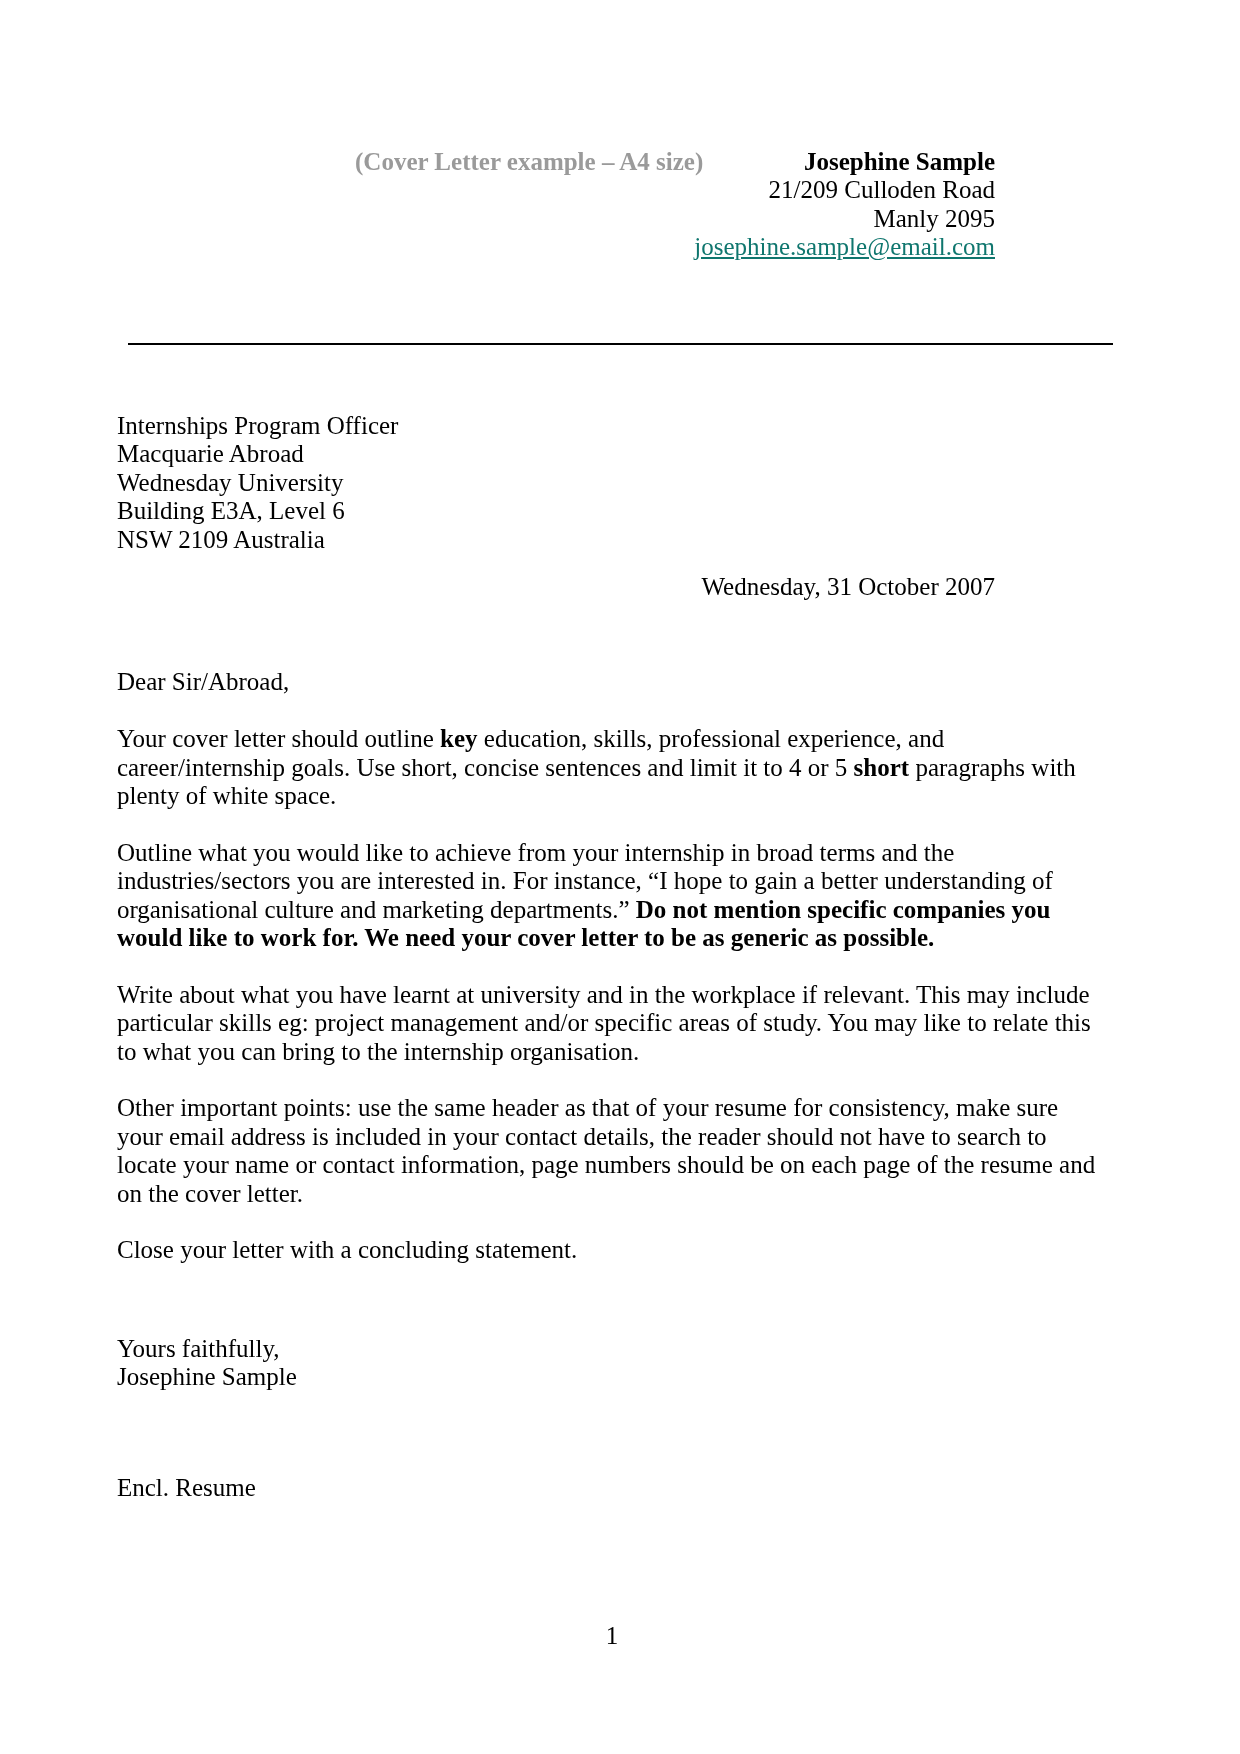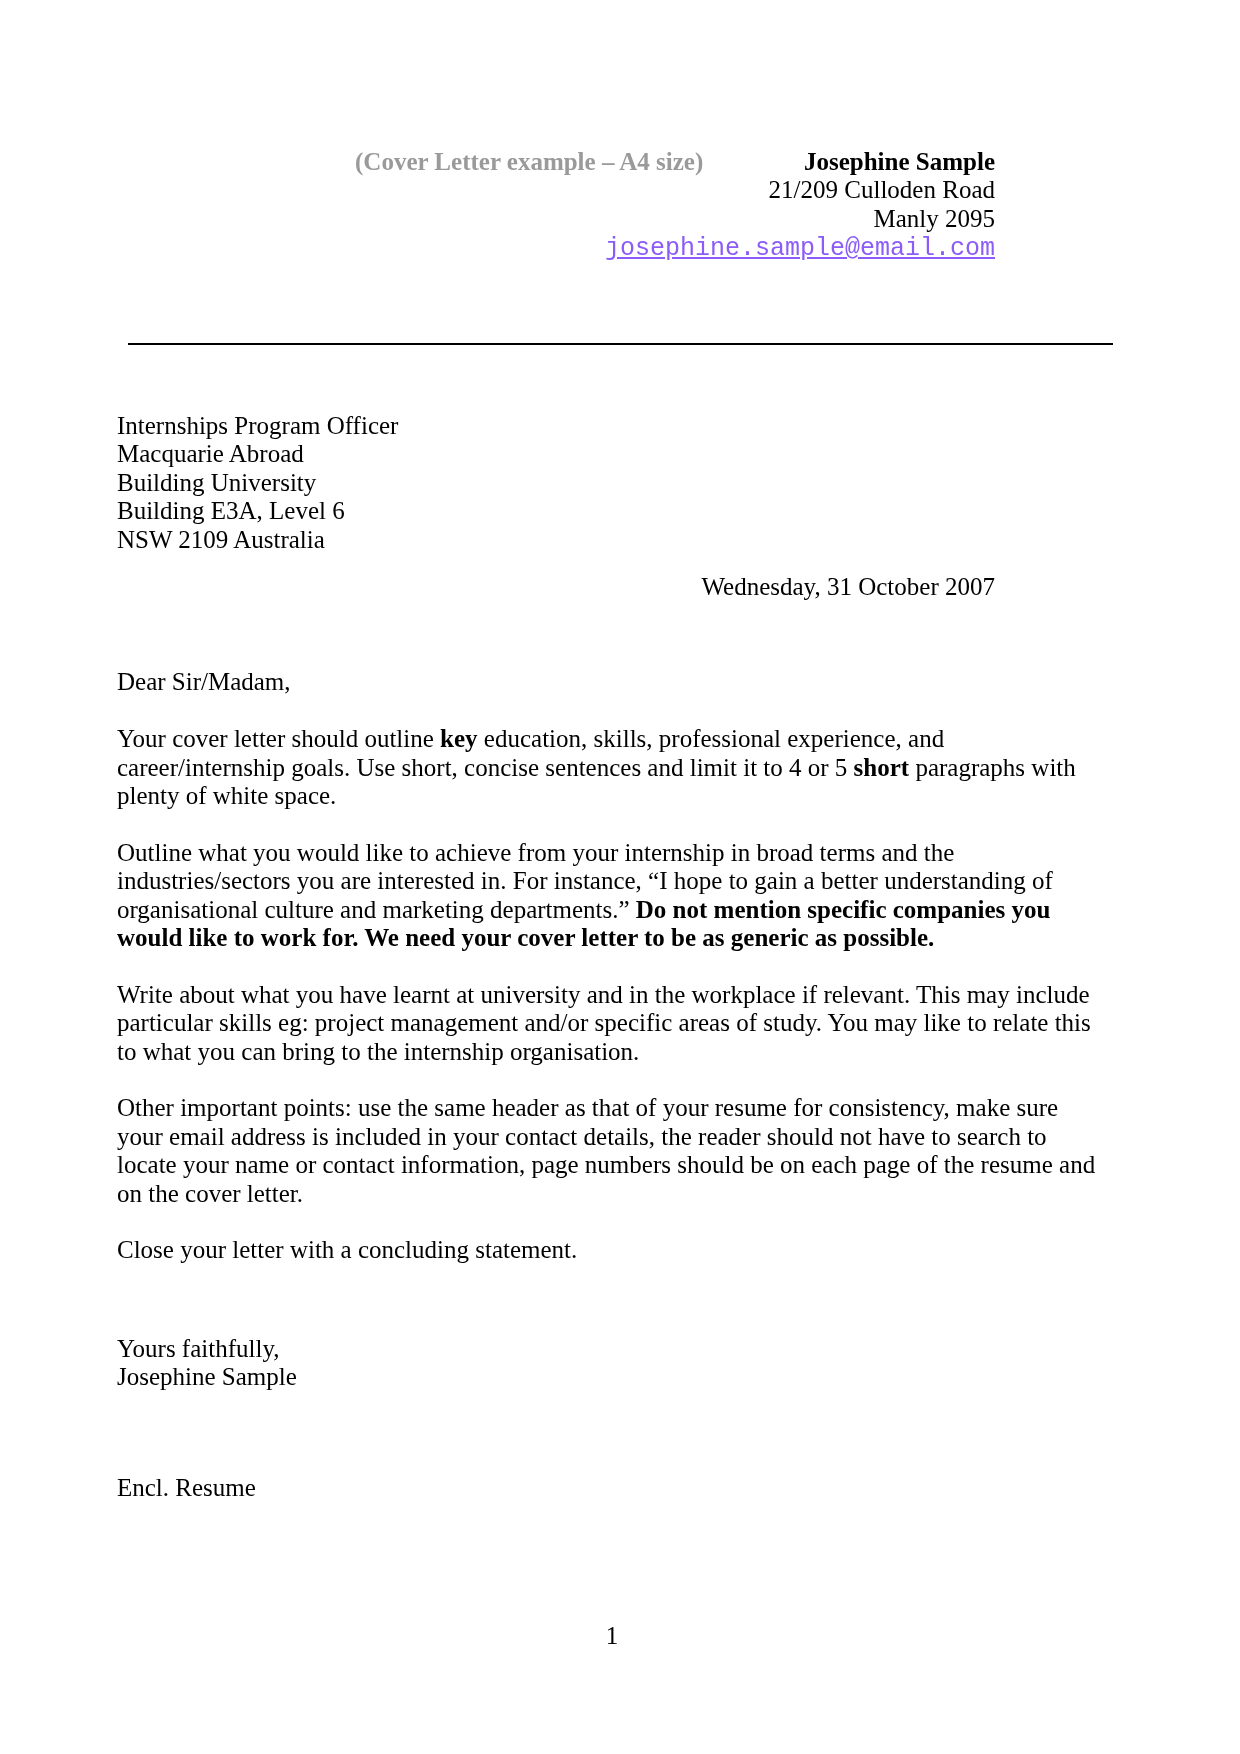--- a/index.html
+++ b/index.html
@@ -20,21 +20,21 @@
   .annotation {
     position: absolute;
     left: 238px;
     top: 0;
     color: #9a9a9a;
     font-weight: bold;
     white-space: nowrap;
   }
   .sender { text-align: right; margin-right: 112px; }
   .sender-name { font-weight: bold; }
-  .email-link { color: #8b5cf6; text-decoration: underline; cursor: pointer; font-family: Liberation Mono, monospace; }
+  .email-link { color: #0f766e; text-decoration: underline; cursor: pointer; }
   .rule {
     margin: 53px 0 0 11px;
     width: 985px;
     height: 0;
     border-top: 2px solid #000000;
   }
   .recipient { margin-top: 67px; }
   .date-line { margin-top: 19px; text-align: right; margin-right: 112px; }
   .salutation { margin-top: 67px; margin-bottom: 28.4px; }
   p.body-par { margin: 0 0 28.4px 0; }
@@ -56,28 +56,28 @@
       <div>Manly 2095</div>
       <div><a class="email-link">josephine.sample@email.com</a></div>
     </div>
   </div>
 
   <div class="rule"></div>
 
   <div class="recipient">
     <div>Internships Program Officer</div>
     <div>Macquarie Abroad</div>
-    <div>Building University</div>
+    <div>Wednesday University</div>
     <div>Building E3A, Level 6</div>
     <div>NSW 2109 Australia</div>
   </div>
 
   <div class="date-line">Wednesday, 31 October 2007</div>
 
-  <div class="salutation">Dear Sir/Madam,</div>
+  <div class="salutation">Dear Sir/Abroad,</div>
 
   <p class="body-par"><span>Your cover letter should outline </span><b>key</b><span> education, skills, professional experience, and career/internship goals. Use short, concise sentences and limit it to 4 or 5 </span><b>short</b><span> paragraphs with plenty of white space.</span></p>
   <p class="body-par"><span>Outline what you would like to achieve from your internship in broad terms and the industries/sectors you are interested in. For instance, “I hope to gain a better understanding of organisational culture and marketing departments.” </span><b>Do not mention specific companies you would like to work for. We need your cover letter to be as generic as possible.</b></p>
   <p class="body-par"><span>Write about what you have learnt at university and in the workplace if relevant. This may include particular skills eg: project management and/or specific areas of study. You may like to relate this to what you can bring to the internship organisation.</span></p>
   <p class="body-par"><span>Other important points: use the same header as that of your resume for consistency, make sure your email address is included in your contact details, the reader should not have to search to locate your name or contact information, page numbers should be on each page of the resume and on the cover letter.</span></p>
   <p class="body-par"><span>Close your letter with a concluding statement.</span></p>
 
   <div class="signoff">
     <div>Yours faithfully,</div>
     <div>Josephine Sample</div>

